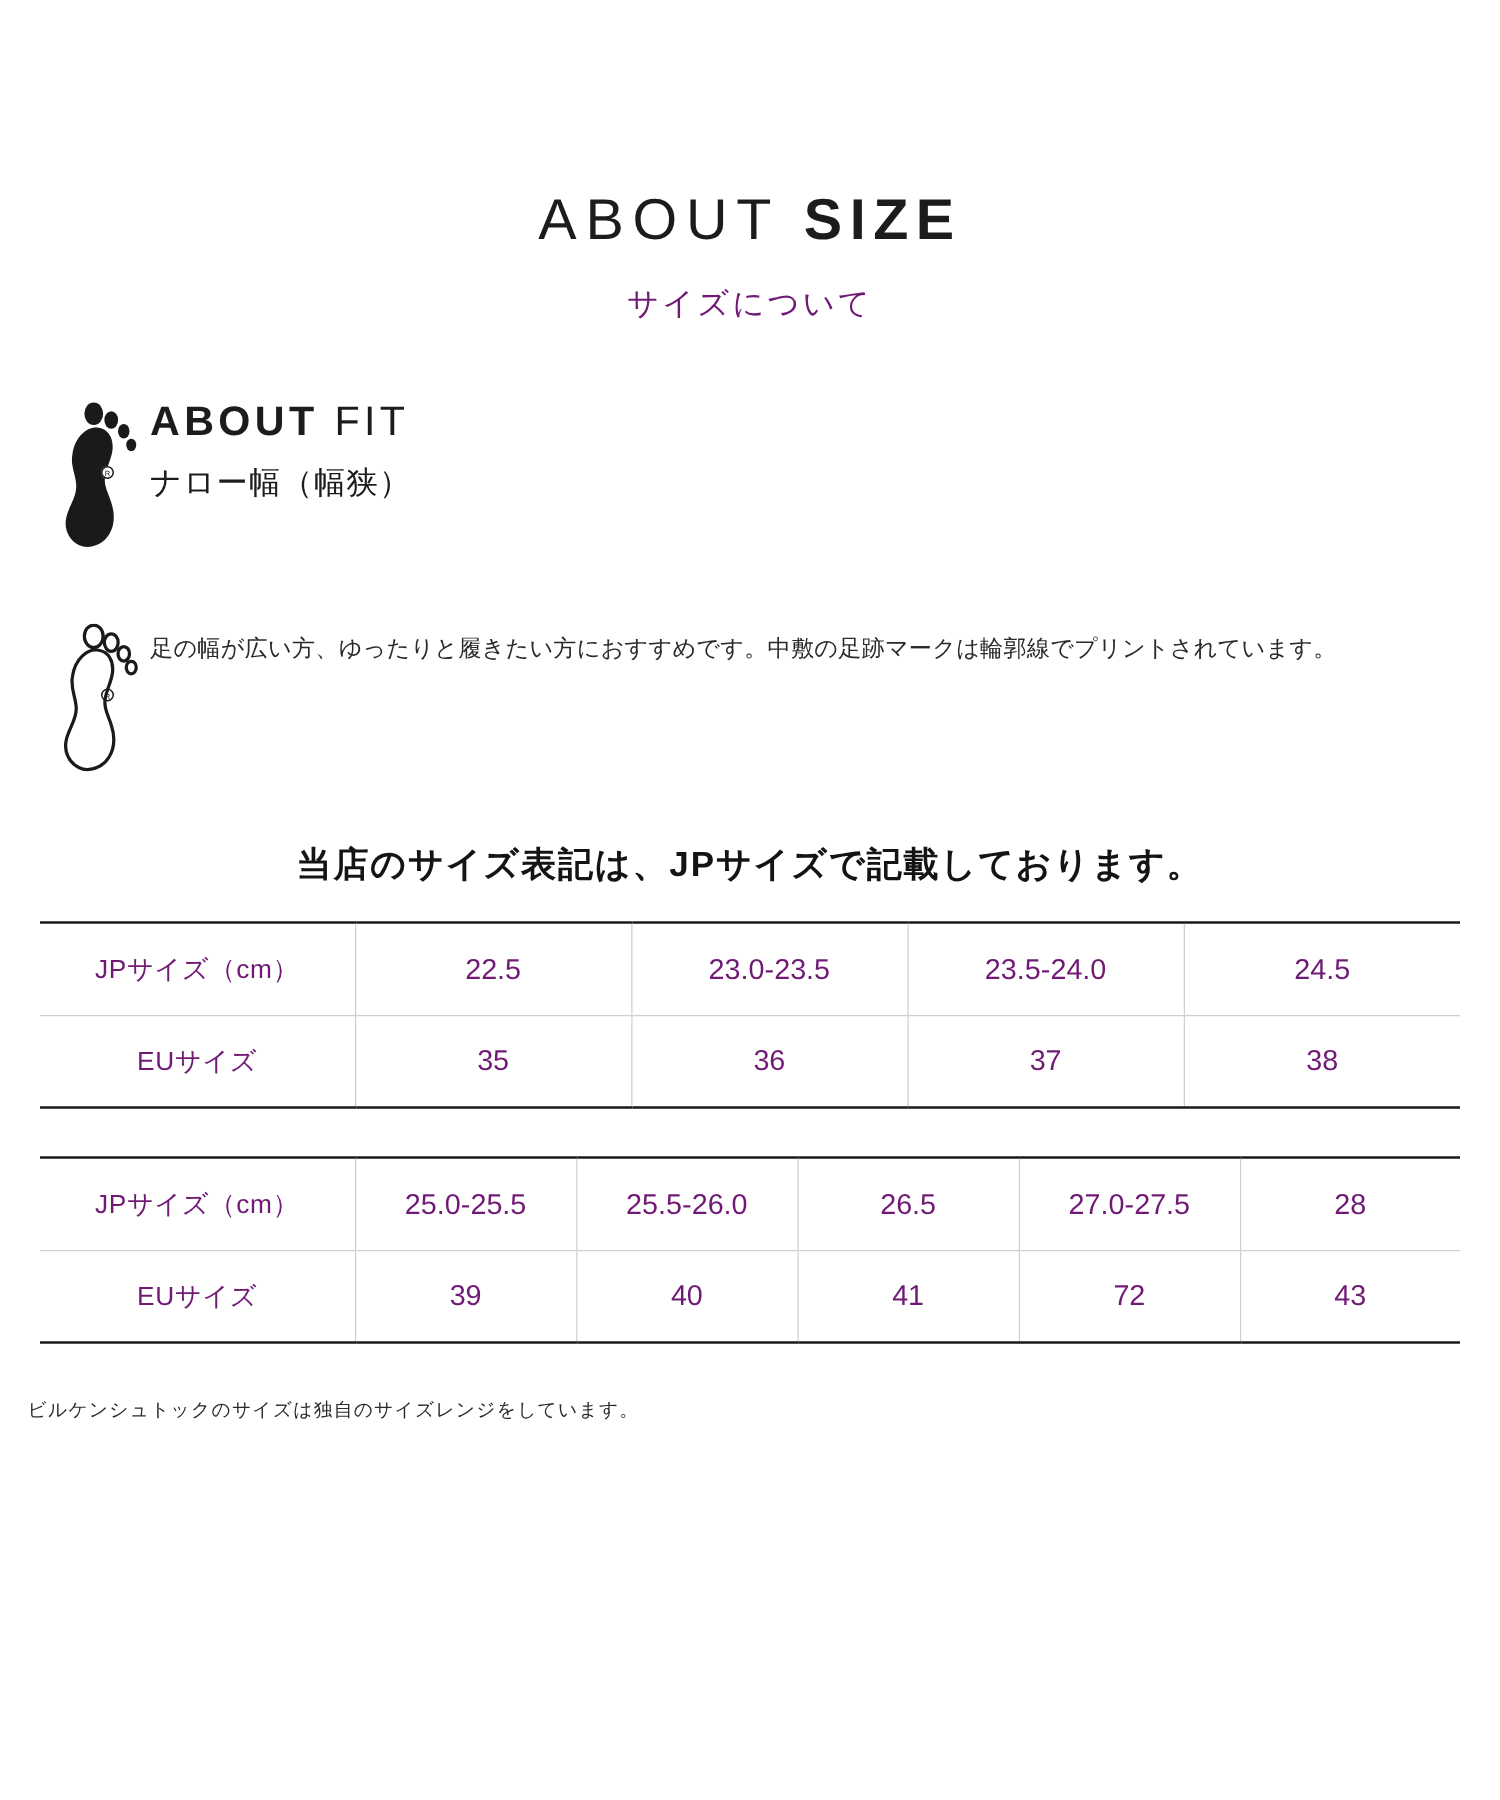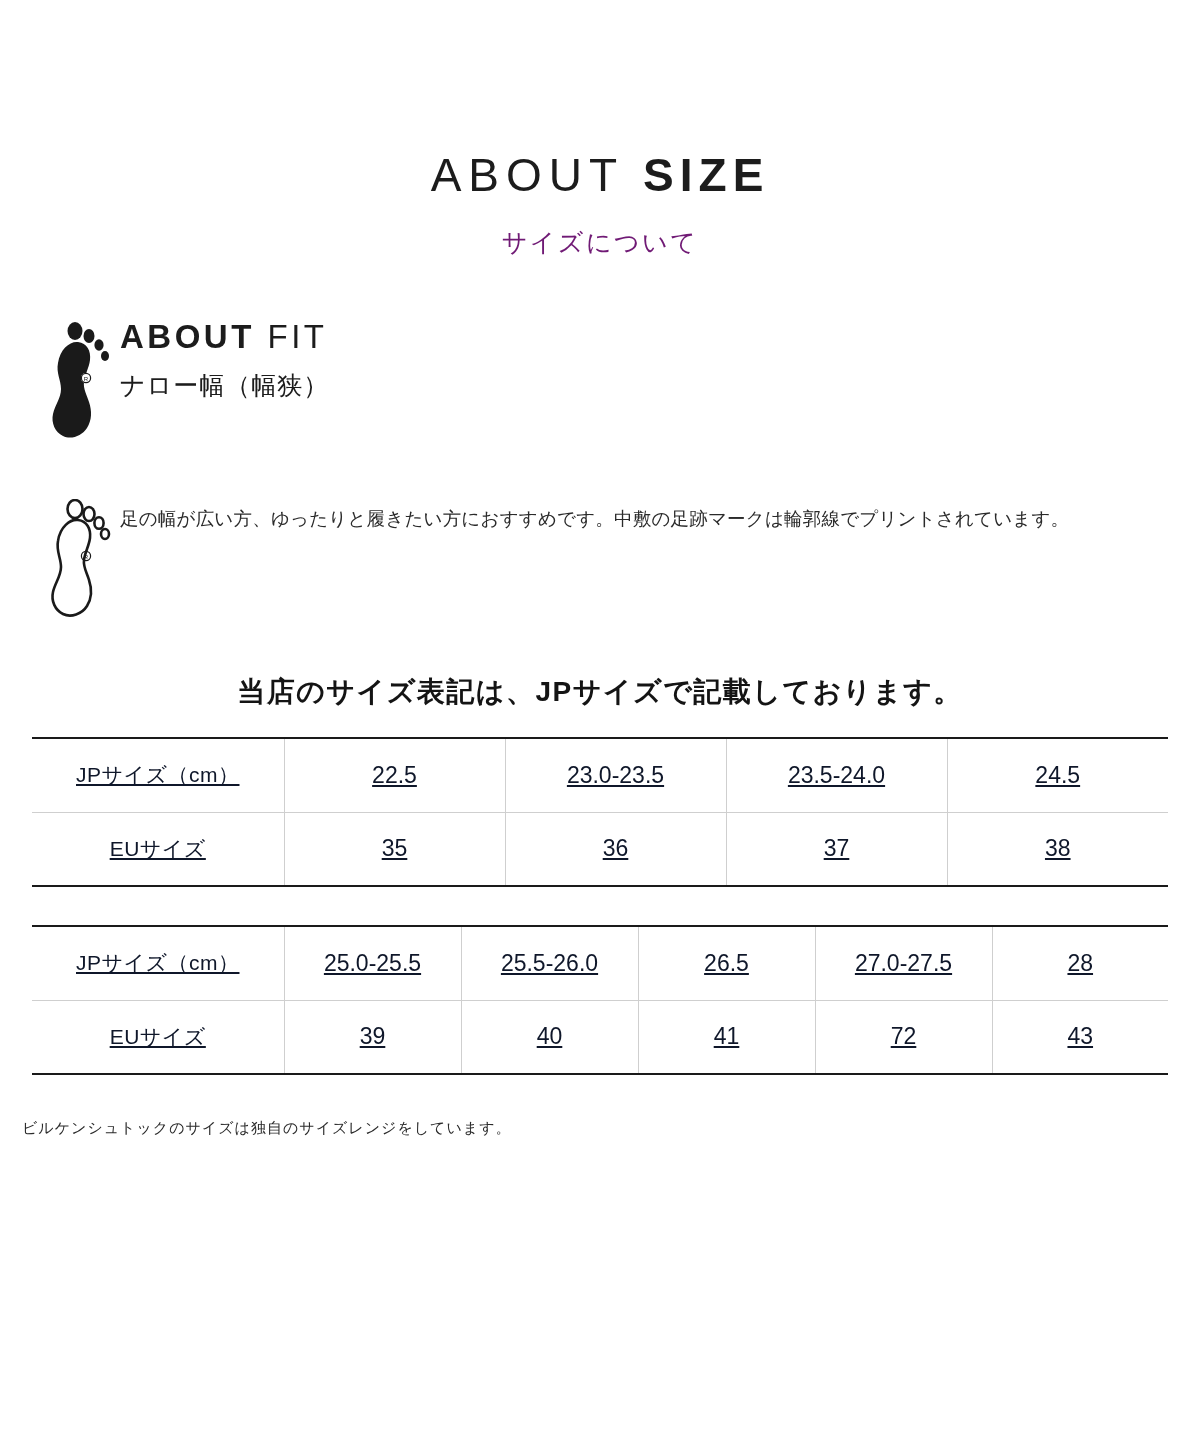--- a/index.html
+++ b/index.html
@@ -114,24 +114,23 @@
   .size-table.second {
     margin-top: 38px;
   }
   .size-table tr.top-rule td {
     border-top: 2.5px solid #1a1a1a;
   }
   .size-table td {
     height: 74px;
     text-align: center;
     font-size: 23px;
-    color: #0f172a;
+    color: #701a75;
     border-bottom: 1.2px solid #cfcfcf;
     vertical-align: middle;
-    text-decoration: underline;
   }
   .size-table tr:last-child td {
     border-bottom: 2.5px solid #1a1a1a;
   }
   .size-table td.label {
     font-size: 21px;
     letter-spacing: 0.5px;
     text-align: center;
   }
   .size-table td.cell {

